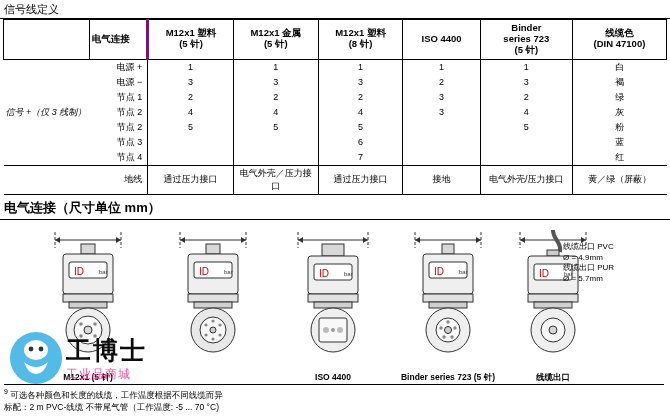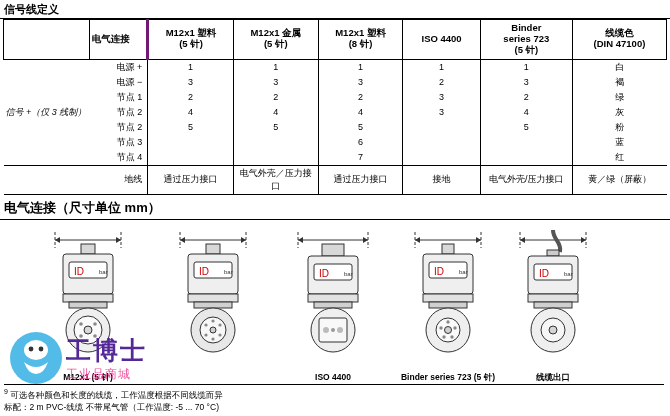--- a/index.html
+++ b/index.html
@@ -8,21 +8,21 @@
     background:#ffffff;
     font-family:"Liberation Sans", sans-serif;
     color:#000;
     overflow:hidden;
     position:relative;
   }
   .page{position:relative;width:670px;height:416px;}
 
   
   .sec-title{
-    font-size:11px;font-weight:bold;padding:2px 4px 1px 4px;
+    font-size:11px;font-weight:normal;padding:2px 4px 1px 4px;
   }
   .rule-bot{border-bottom:1px solid #000;}
 
   table.sig{
     width:664px;margin:0 3px;border-collapse:collapse;font-size:9px;
   }
   table.sig th, table.sig td{
     border-left:1px solid #000;border-right:1px solid #000;
     padding:1px 2px;text-align:center;vertical-align:middle;
   }
@@ -57,21 +57,21 @@
     position:absolute;left:560px;top:22px;font-size:8px;line-height:1.35;
   }
 
   
   .wm{
     position:absolute;left:8px;top:330px;width:210px;height:60px;
     opacity:.95;
   }
   .wm .wm-text{
     position:absolute;left:58px;top:4px;font-size:25px;font-weight:bold;
-    color:#4c1d95;letter-spacing:2px;
+    color:#000000;letter-spacing:2px;
   }
   .wm .wm-sub{
     position:absolute;left:58px;top:36px;font-size:12px;color:#ec4899;
     letter-spacing:1px;
   }
 
   
   .foot{
     position:absolute;left:4px;bottom:2px;font-size:8.5px;line-height:1.5;
     width:660px;
@@ -328,20 +328,26 @@
           <circle cx="55" cy="104" r="22" fill="#efefef"></circle>
           <circle cx="55" cy="104" r="12" fill="#f6f6f6"></circle>
           <circle cx="55" cy="104" r="4" fill="#d5d5d5"></circle>
         </g>
         <text x="66" y="50" font-size="6" fill="#333" font-family="Liberation Sans, sans-serif">bar</text>
         <text x="41" y="51" font-size="10" fill="#c00" font-family="Liberation Sans, sans-serif">ID</text>
       </svg>
       <div class="cap">线缆出口</div>
     </div>
 
+    <div class="cable-note">
+      <div>线缆出口 PVC</div>
+      <div>Ø = 4.9mm</div>
+      <div>线缆出口 PUR</div>
+      <div>Ø = 5.7mm</div>
+    </div>
   </div>
 
   <div class="wm">
     <svg width="56" height="56" viewBox="0 0 56 56">
       <circle cx="28" cy="28" r="26" fill="#49b8e6"></circle>
       <ellipse cx="28" cy="20" rx="12" ry="10" fill="#ffffff"></ellipse>
       <circle cx="23" cy="19" r="2.4" fill="#2a2a2a"></circle>
       <circle cx="33" cy="19" r="2.4" fill="#2a2a2a"></circle>
       <path d="M16 32 q12 10 24 0 q-4 12 -12 12 q-8 0 -12 -12 z" fill="#ffffff"></path>
     </svg>

